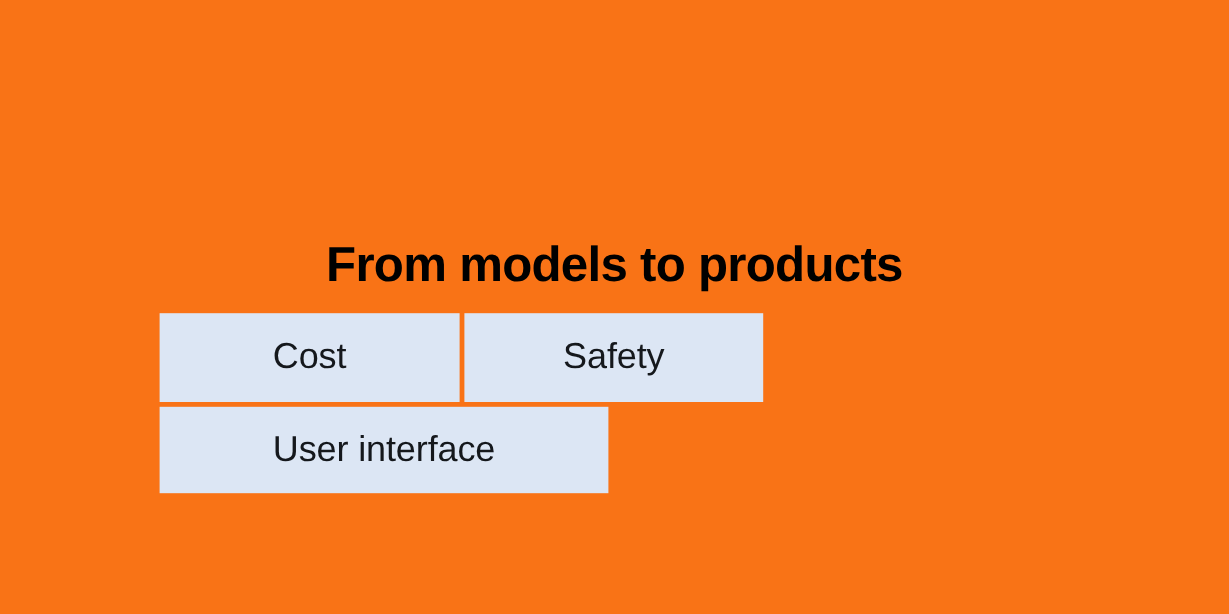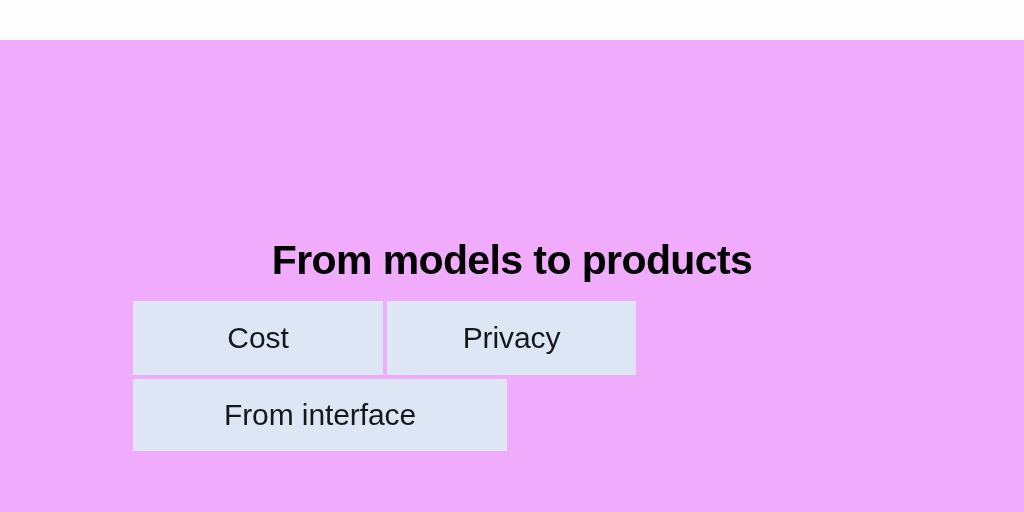--- a/index.html
+++ b/index.html
@@ -11,22 +11,21 @@
     height: 512px;
     background: #fdfdfd;
     font-family: "Liberation Sans", "DejaVu Sans", sans-serif;
     overflow: hidden;
     position: relative;
   }
 
   #slide {
     position: absolute;
     inset: 0;
-    background: #f0abfc;
-    margin-top: 40px;
+    background: #f97316;
   }
 
   
   #slide-title {
     position: absolute;
     left: 0;
     top: 196px;
     width: 1024px;
     text-align: center;
     font-size: 41px;
@@ -94,25 +93,25 @@
 
   <div id="slide-title">From models to products</div>
 
   <div id="attribute-table">
 
     <div class="table-row row-1">
       <div class="table-cell" id="cell-cost">
         <span class="cell-label">Cost</span>
       </div>
       <div class="table-cell" id="cell-privacy">
-        <span class="cell-label">Privacy</span>
+        <span class="cell-label">Safety</span>
       </div>
     </div>
 
     <div class="table-row row-2">
       <div class="table-cell" id="cell-user-interface">
-        <span class="cell-label">From interface</span>
+        <span class="cell-label">User interface</span>
       </div>
     </div>
 
   </div>
 
 </div>
 
 </body></html>

